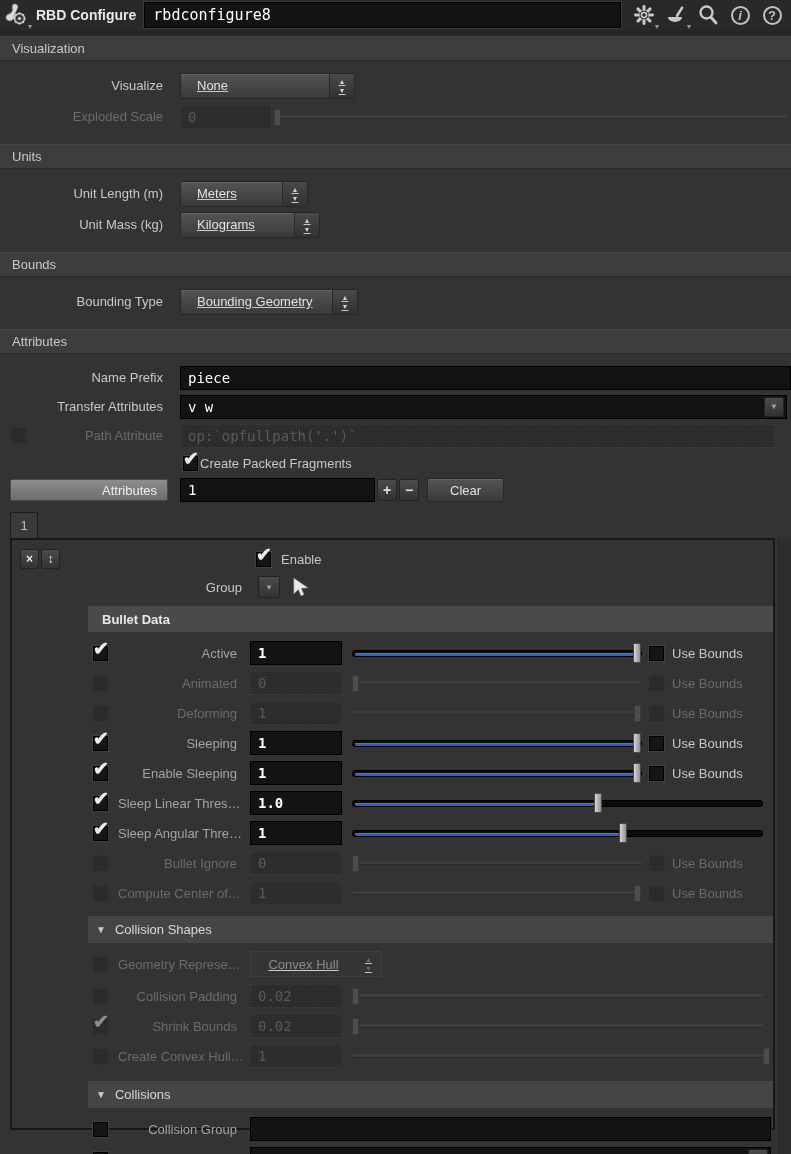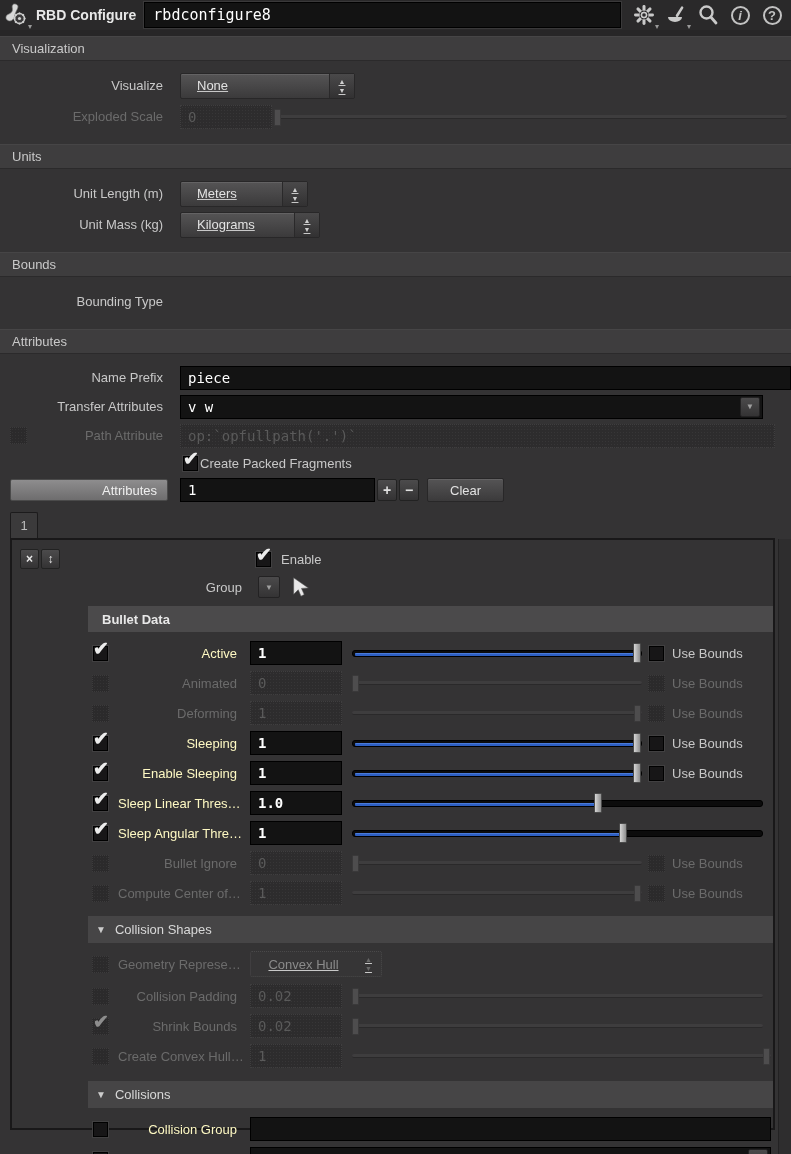--- a/index.html
+++ b/index.html
@@ -157,21 +157,21 @@
     padding-left:14px; font-weight:bold; color:#e8e8e8;
   }
   .cheader {
     height:27px; background:#464546; display:flex; align-items:center;
     padding-left:8px; gap:9px; color:#d8d8d8; margin-top:8px;
   }
   .cheader .tri { font-size:10px; color:#cccccc; }
   .brow { display:flex; align-items:center; height:30px; }
   .cbcol { width:30px; display:flex; justify-content:flex-start; padding-left:4px; flex:0 0 auto; }
   .blabel {
-    width:132px; text-align:right; padding-right:13px; color:#fef9c3;
+    width:132px; text-align:right; padding-right:13px; color:#a3a3a3;
     white-space:nowrap; overflow:hidden; flex:0 0 auto;
   }
   .blabel.dim { color:#6b6b6b; }
   .bfield { width:92px; flex:0 0 auto; }
   .slider.short { width:290px; margin-left:10px; }
   .slider.long  { flex:1 1 auto; margin-left:10px; margin-right:10px; }
   .ub { display:flex; align-items:center; gap:7px; margin-left:6px; }
   .ublabel { color:#c8c8c8; }
   .widefield { flex:1 1 auto; margin-right:2px; }
 
@@ -289,36 +289,43 @@
     </div>
   </div>
 </div>
 
 <div class="sheader">
   <span>Bounds</span>
 </div>
 <div class="sbody">
   <div class="prow">
     <div class="plabel">Bounding Type</div>
+    <div class="menu" style="width:178px">
+      <div class="mlabel" style="flex:1">Bounding Geometry</div>
+      <div class="marrows">
+        <span>▲</span>
+          <span>▼</span>
+      </div>
+    </div>
   </div>
 </div>
 
 <div class="sheader">
   <span>Attributes</span>
 </div>
 <div class="sbody" style="padding-bottom:4px">
   <div class="prow" style="height:29px">
     <div class="plabel">Name Prefix</div>
     <div class="tfield" style="flex:1; ">
       <span class="val">piece</span>
     </div>
   </div>
   <div class="prow" style="height:29px">
     <div class="plabel">Transfer Attributes</div>
-    <div class="tfield" style="flex:1; margin-right:28px">
+    <div class="tfield" style="flex:1; margin-right:4px">
       <span class="val">v w</span>
       <div class="fieldarrow">
         <span>▼</span>
       </div>
     </div>
   </div>
   <div class="prow" style="height:29px">
     <div class="cb dis" style="margin-left:10px"></div>
     <div class="plabel dim" style="width:153px">Path Attribute</div>
     <div class="tfield dim" style="flex:1; margin-right:16px">

